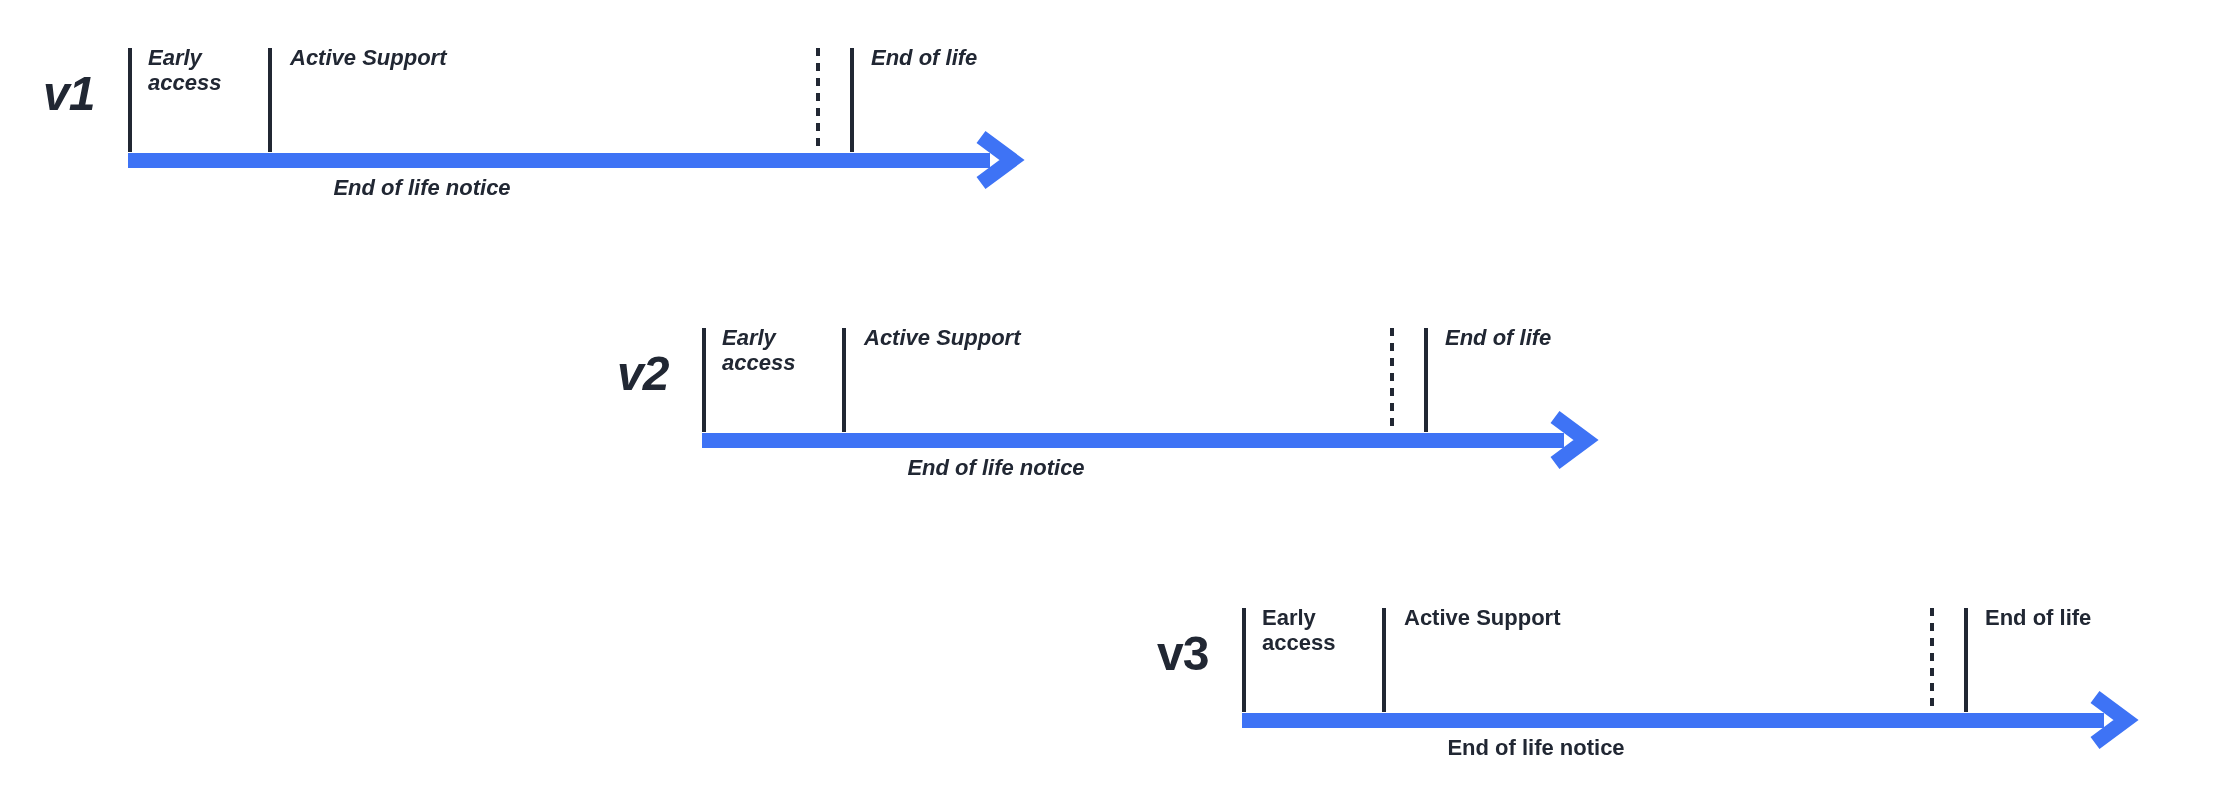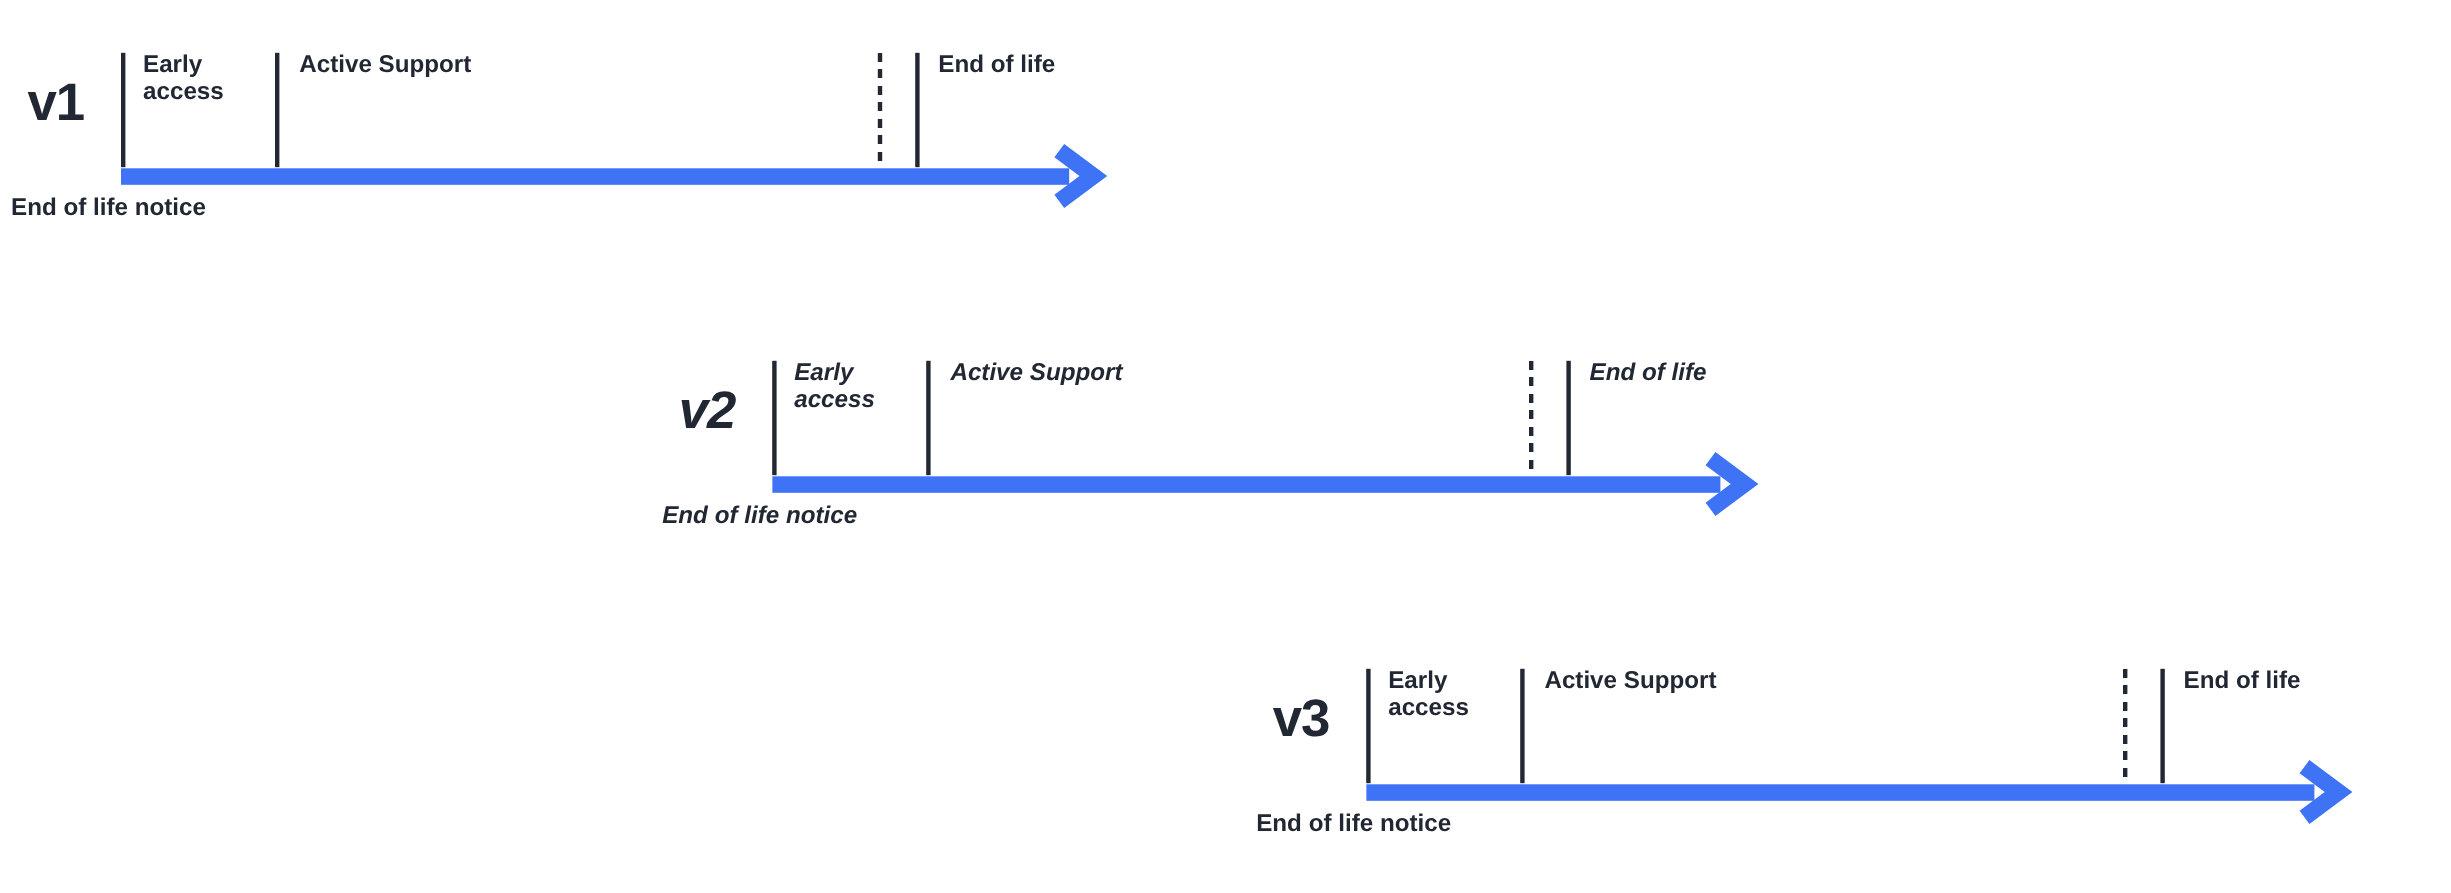--- a/index.html
+++ b/index.html
@@ -11,21 +11,21 @@
     width:2228px;height:812px;
     background:#ffffff;
     position:relative;
     font-family:"Liberation Sans",sans-serif;
     overflow:hidden;
   }
   .timeline-row{
     position:absolute;
     width:1020px;height:175px;
   }
-  .pos-v1{left:10px;top:48px;}
+  .pos-v1{left:28px;top:48px;font-style:italic;}
   .pos-v2{left:602px;top:328px;font-style:italic;}
   .pos-v3{left:1142px;top:608px;}
 
   .version-label{
     position:absolute;
     left:15px;top:22px;
     font-size:48px;
     font-weight:700;
     letter-spacing:-1px;
     color:var(--ink);
@@ -47,21 +47,21 @@
   .phase{
     position:absolute;
     font-size:22px;
     font-weight:700;
     color:var(--ink);
     line-height:1.12;
   }
   .p-early{left:120px;top:-2px;width:118px;}
   .p-active{left:262px;top:-2px;white-space:nowrap;}
   .p-eol{left:843px;top:-2px;white-space:nowrap;text-align:center;}
-  .p-notice{left:0;top:128px;width:788px;text-align:left;}
+  .p-notice{left:0;top:128px;width:788px;text-align:center;}
   .arrow-svg{
     position:absolute;
     left:100px;top:72px;
     display:block;
   }
 </style>
 </head>
 <body style="background: rgb(255, 255, 255);">
 
 <div class="timeline-row pos-v1">

